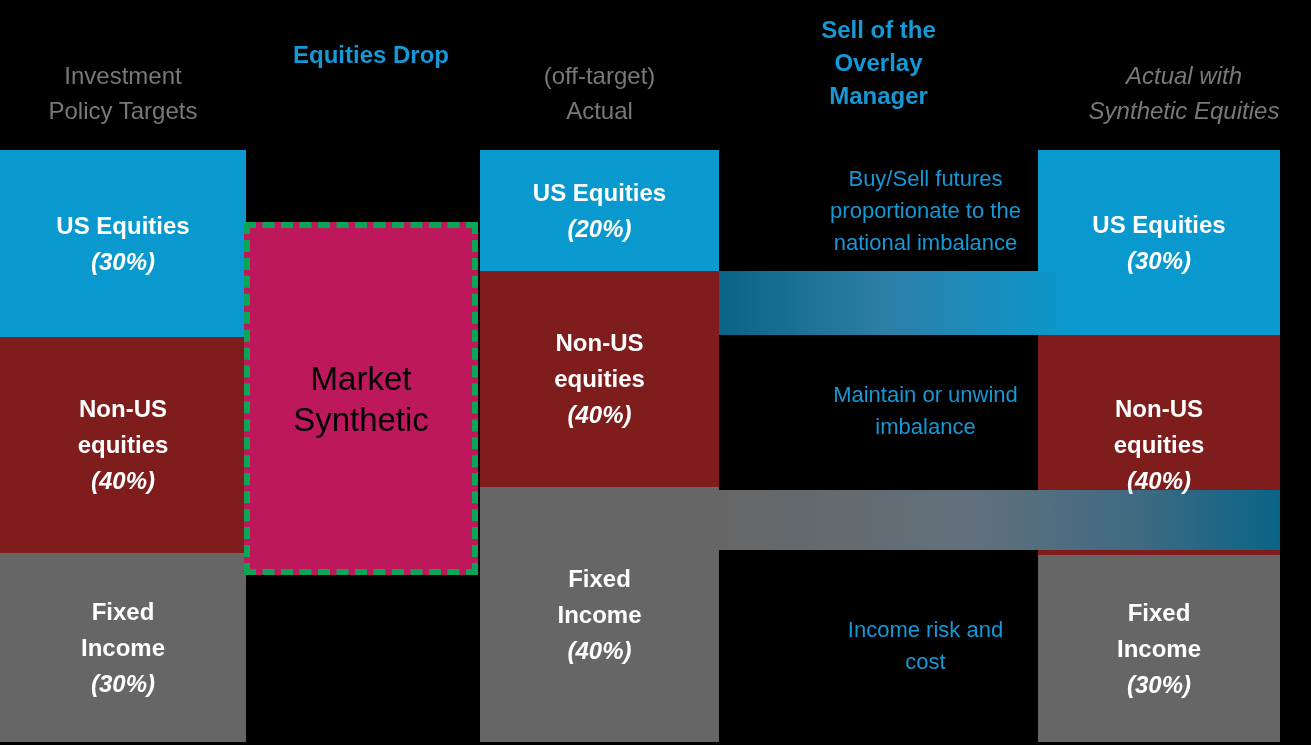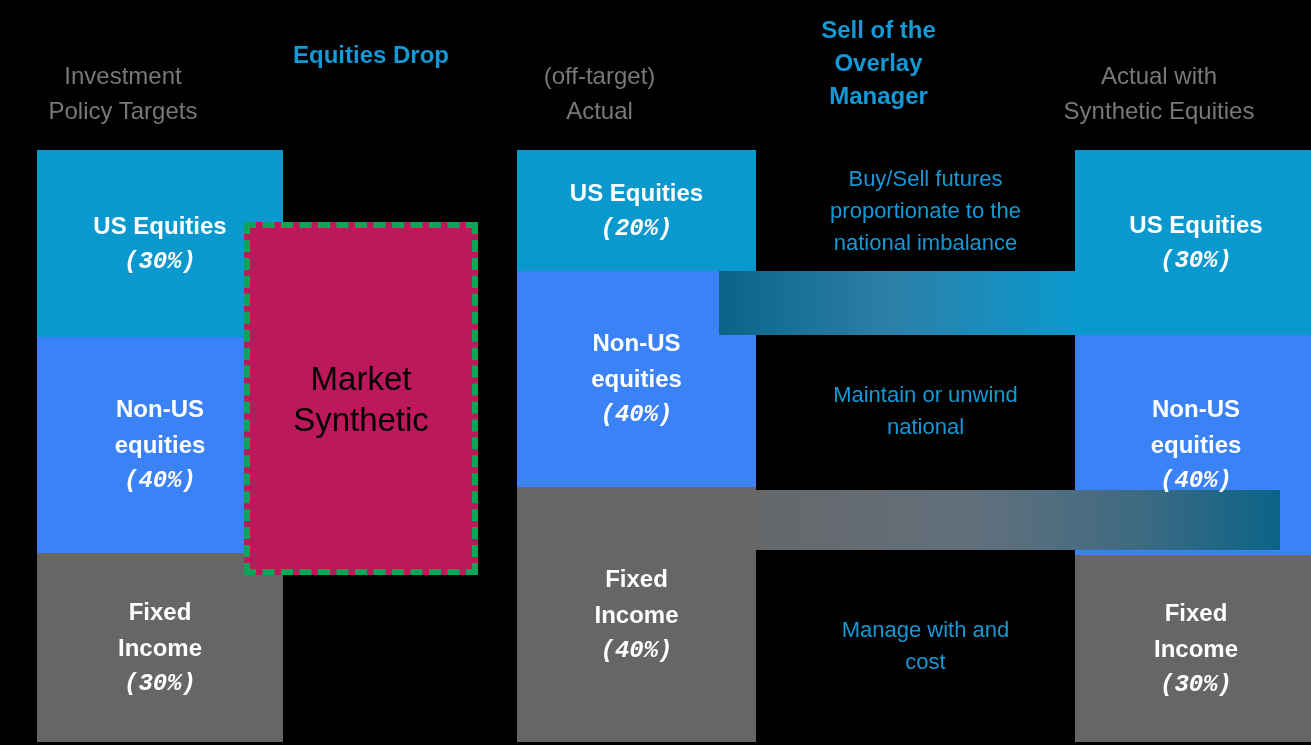--- a/index.html
+++ b/index.html
@@ -10,30 +10,30 @@
     font-family:"Liberation Sans", sans-serif;
     overflow:hidden;
   }
   
   .hdr{position:absolute;text-align:center;font-size:24px;line-height:35px;color:#77787B;}
   .hdr.blue{color:#1598D6;font-weight:bold;line-height:33px;}
   .hdr-policy{left:0;top:58px;width:246px;}
   .hdr-drop{left:254px;top:38px;width:234px;}
   .hdr-actual{left:480px;top:58px;width:239px;}
   .hdr-overlay{left:719px;top:13px;width:319px;}
-  .hdr-synthetic{left:1031px;top:58px;width:256px;}
+  .hdr-synthetic{left:1056px;top:58px;width:256px;font-style:italic;}
   .hline{display:block;}
   
   .block{position:absolute;display:flex;flex-direction:column;justify-content:center;
          align-items:center;text-align:center;color:#fff;font-weight:bold;
-         font-size:24px;line-height:36px;margin-left:37px;}
+         font-size:24px;line-height:36px;}
   .block .txt{position:relative;z-index:2;}
-  .pct{font-style:italic;display:block;font-family:Liberation Mono, monospace;}
+  .pct{font-style:italic;display:block;}
   .bg-useq{background:#0999CE;}
-  .bg-nonus{background:#3b82f6;}
+  .bg-nonus{background:#7f1d1d;}
   .bg-fixed{background:#666666;text-align:center;}
   
   .c1{left:0;width:246px;}
   .c1b1{top:150px;height:187px;}
   .c1b2{top:337px;height:216px;}
   .c1b3{top:553px;height:189px;}
   
   .c3{left:480px;width:239px;}
   .c3b1{top:150px;height:121px;}
   .c3b2{top:271px;height:216px;}
@@ -145,26 +145,26 @@
   <div class="action act1">
     <div>
       <span class="hline">Buy/Sell futures</span>
       <span class="hline">proportionate to the</span>
       <span class="hline">national imbalance</span>
     </div>
   </div>
   <div class="action act2">
     <div>
       <span class="hline">Maintain or unwind</span>
-      <span class="hline">national</span>
+      <span class="hline">imbalance</span>
     </div>
   </div>
   <div class="action act3">
     <div>
-      <span class="hline">Manage with and</span>
+      <span class="hline">Income risk and</span>
       <span class="hline">cost</span>
     </div>
   </div>
 
   <div class="block bg-useq c5 c5b1">
     <div class="txt">
       <span class="hline">US Equities</span>
       <span class="pct">(30%)</span>
     </div>
   </div>

